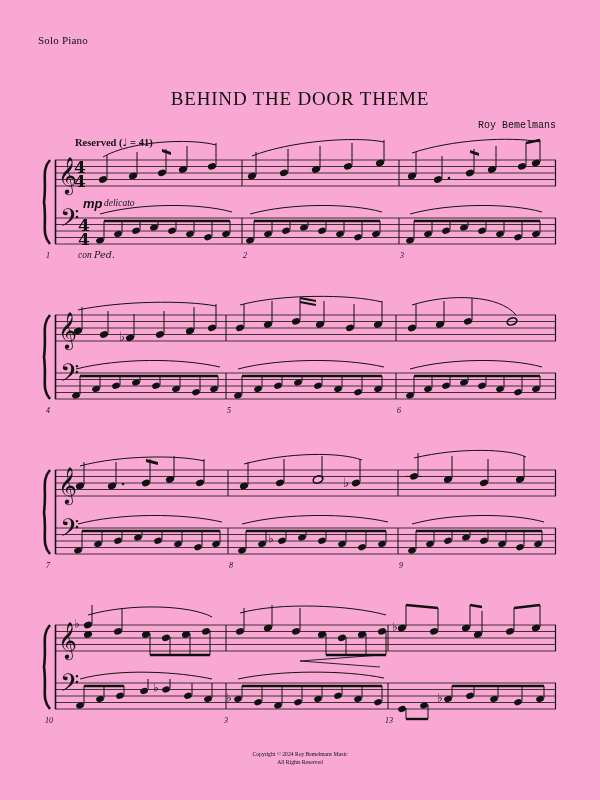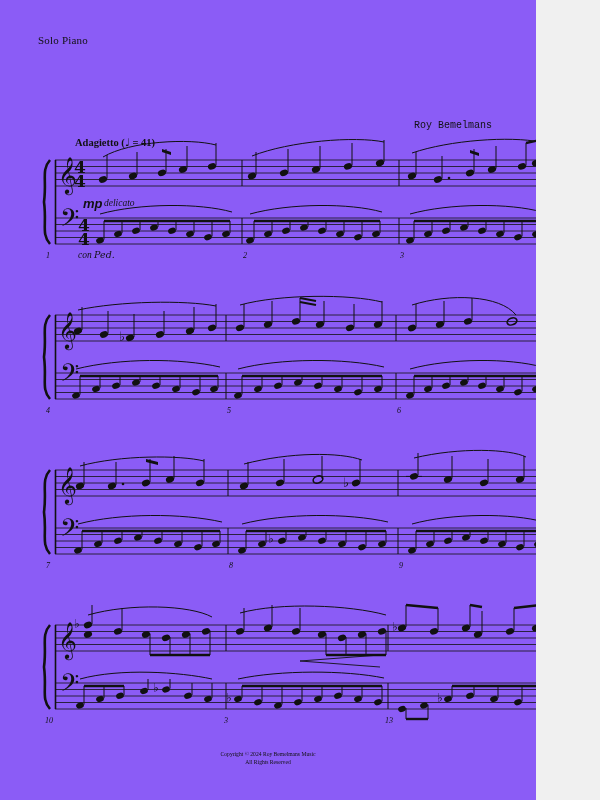--- a/index.html
+++ b/index.html
@@ -5,23 +5,23 @@
   html, body {
     margin: 0;
     padding: 0;
     background: #f0f0f0;
   }
   body {
     font-family: "Liberation Serif", serif;
   }
   .page {
     position: relative;
-    width: 536px;
+    width: 600px;
     height: 800px;
-    background: #8b5cf6;
+    background: #f9a8d4;
     overflow: hidden;
   }
   .instrument {
     position: absolute;
     left: 38px;
     top: 34px;
     font-size: 11px;
     color: #111;
     letter-spacing: .2px;
   }
@@ -82,20 +82,21 @@
   }
   .system { position: absolute; left: 0; top: 0; }
   svg { display: block; overflow: visible; }
 </style>
 </head>
 <body>
 
 <div class="page">
 
   <div class="instrument">Solo Piano</div>
+  <div class="title">BEHIND THE DOOR THEME</div>
   <div class="composer">Roy Bemelmans</div>
 
   <div class="system" style="left:0;top:0;">
     <svg width="600" height="290" viewBox="0 0 600 290">
       <g stroke="#111" stroke-width="0.8">
 
         <line x1="55" y1="160" x2="556" y2="160"></line>
         <line x1="55" y1="166.5" x2="556" y2="166.5"></line>
         <line x1="55" y1="173" x2="556" y2="173"></line>
         <line x1="55" y1="179.5" x2="556" y2="179.5"></line>
@@ -245,21 +246,21 @@
         <line x1="486" y1="230" x2="486" y2="221"></line>
         <line x1="504" y1="233.2" x2="504" y2="221"></line>
         <line x1="522" y1="236.4" x2="522" y2="221"></line>
         <line x1="540" y1="233.2" x2="540" y2="221"></line>
         <line x1="414" y1="221" x2="540" y2="221" stroke-width="2.4"></line>
       </g>
       <path d="M410,214 C450,203 510,203 542,212" fill="none" stroke="#111" stroke-width="1"></path>
     </svg>
 
     <div class="tempo" style="left:75px;top:136px;">
-      <span>Adagietto (</span><span class="note-sym">♩</span><span> = 41)</span>
+      <span>Reserved (</span><span class="note-sym">♩</span><span> = 41)</span>
     </div>
     <div class="dyn" style="left:83px;top:196px;font-size:13px;">mp</div>
     <div class="expr" style="left:104px;top:198px;font-style:italic;">delicato</div>
     <div class="expr" style="left:78px;top:249px;">
       <span>con </span><span style="font-family:'DejaVu Serif',serif;font-weight:normal;">Ped.</span>
     </div>
     <div class="measure-num" style="left:46px;top:251px;">1</div>
     <div class="measure-num" style="left:243px;top:251px;">2</div>
     <div class="measure-num" style="left:400px;top:251px;">3</div>
   </div>

